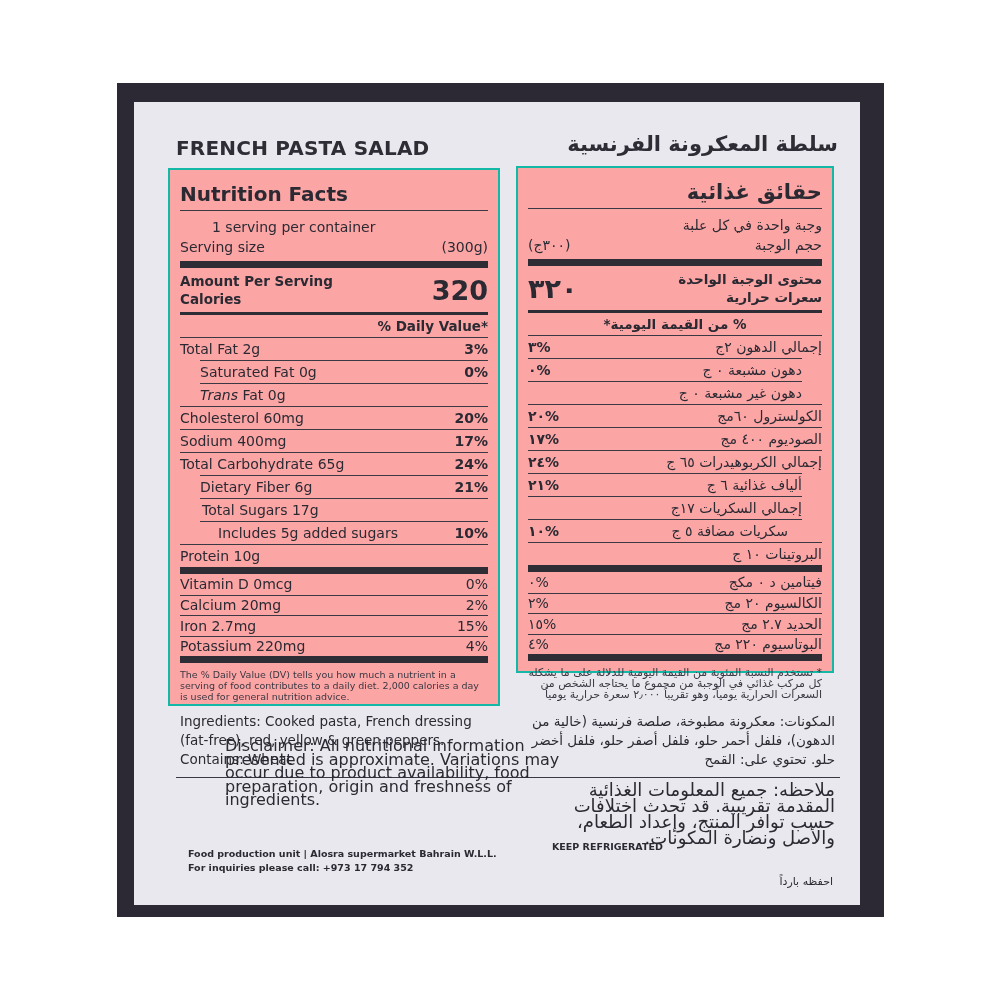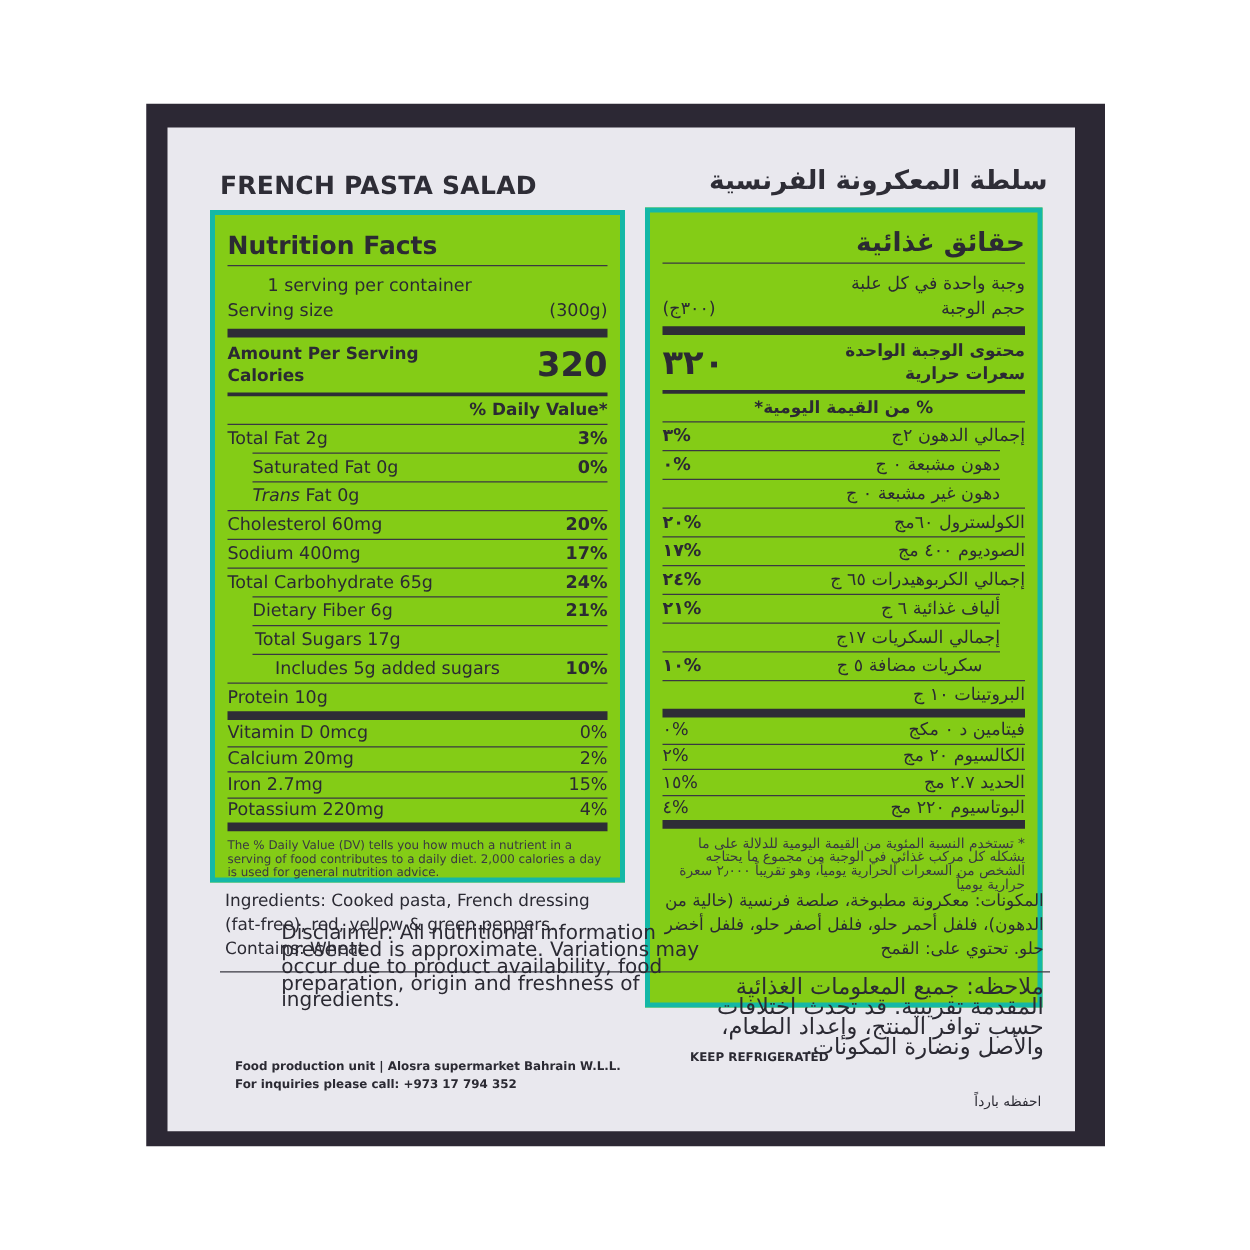--- a/index.html
+++ b/index.html
@@ -20,24 +20,24 @@
       font-family: "DejaVu Sans", sans-serif; font-weight: bold; font-size: 20px;
       letter-spacing: 0.2px; color: #2e2d36;
     }
     .title-ar {
       position: absolute; right: 162px; top: 132px; direction: rtl;
       font-family: "DejaVu Sans", sans-serif; font-weight: bold; font-size: 21px;
       color: #2e2d36;
     }
 
     .box {
-      position: absolute; border: 4px solid #14b8a6; background: #84cc16;
+      position: absolute; border: 2px solid #14b8a6; background: #fca5a5;
     }
     #box-en { left: 168px; top: 168px; width: 332px; height: 538px; padding: 0 10px; }
-    #box-ar { left: 516px; top: 166px; width: 318px; height: 640px; padding: 0 10px; direction: rtl; }
+    #box-ar { left: 516px; top: 166px; width: 318px; height: 507px; padding: 0 10px; direction: rtl; }
 
     .nf-title { font-weight: bold; font-size: 20px; margin-top: 8px; height: 32px; line-height: 32px; }
     #box-ar .nf-title { font-size: 21px; }
     .rule-thin { border-top: 1.5px solid #3a3842; }
     .rule-mid { border-top: 3px solid #2e2d36; }
     .rule-thick { border-top: 7px solid #2e2d36; }
 
     .row { display: flex; justify-content: space-between; align-items: center; font-size: 14px; }
     .row .pct { font-weight: bold; }
     .b { font-weight: normal; }

